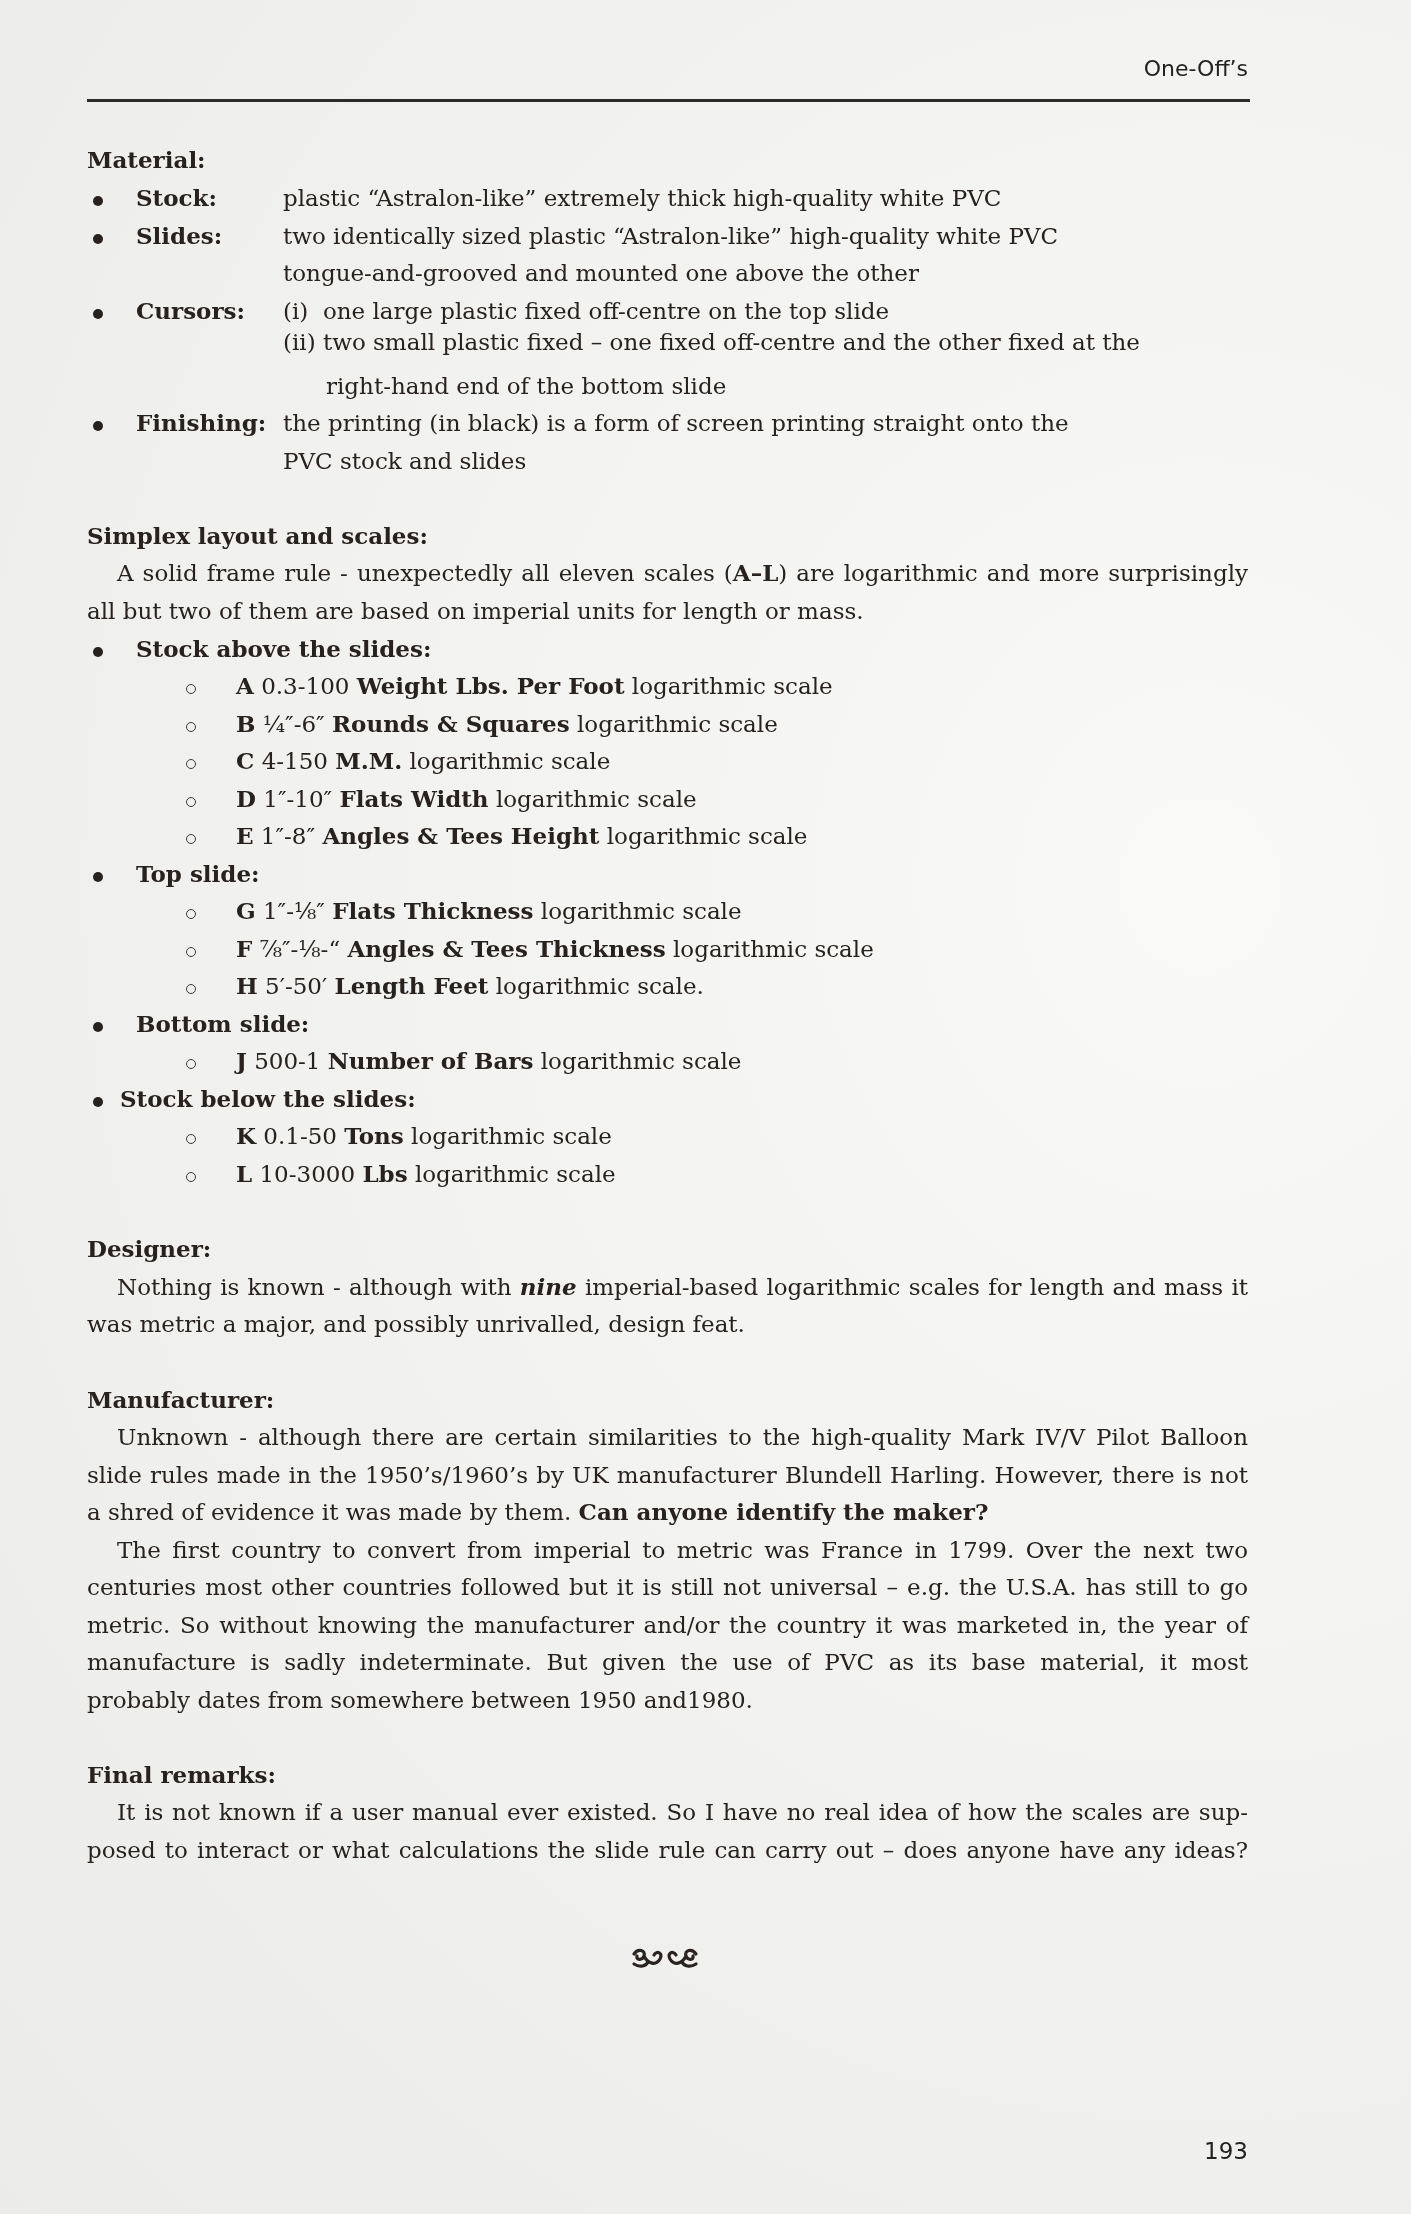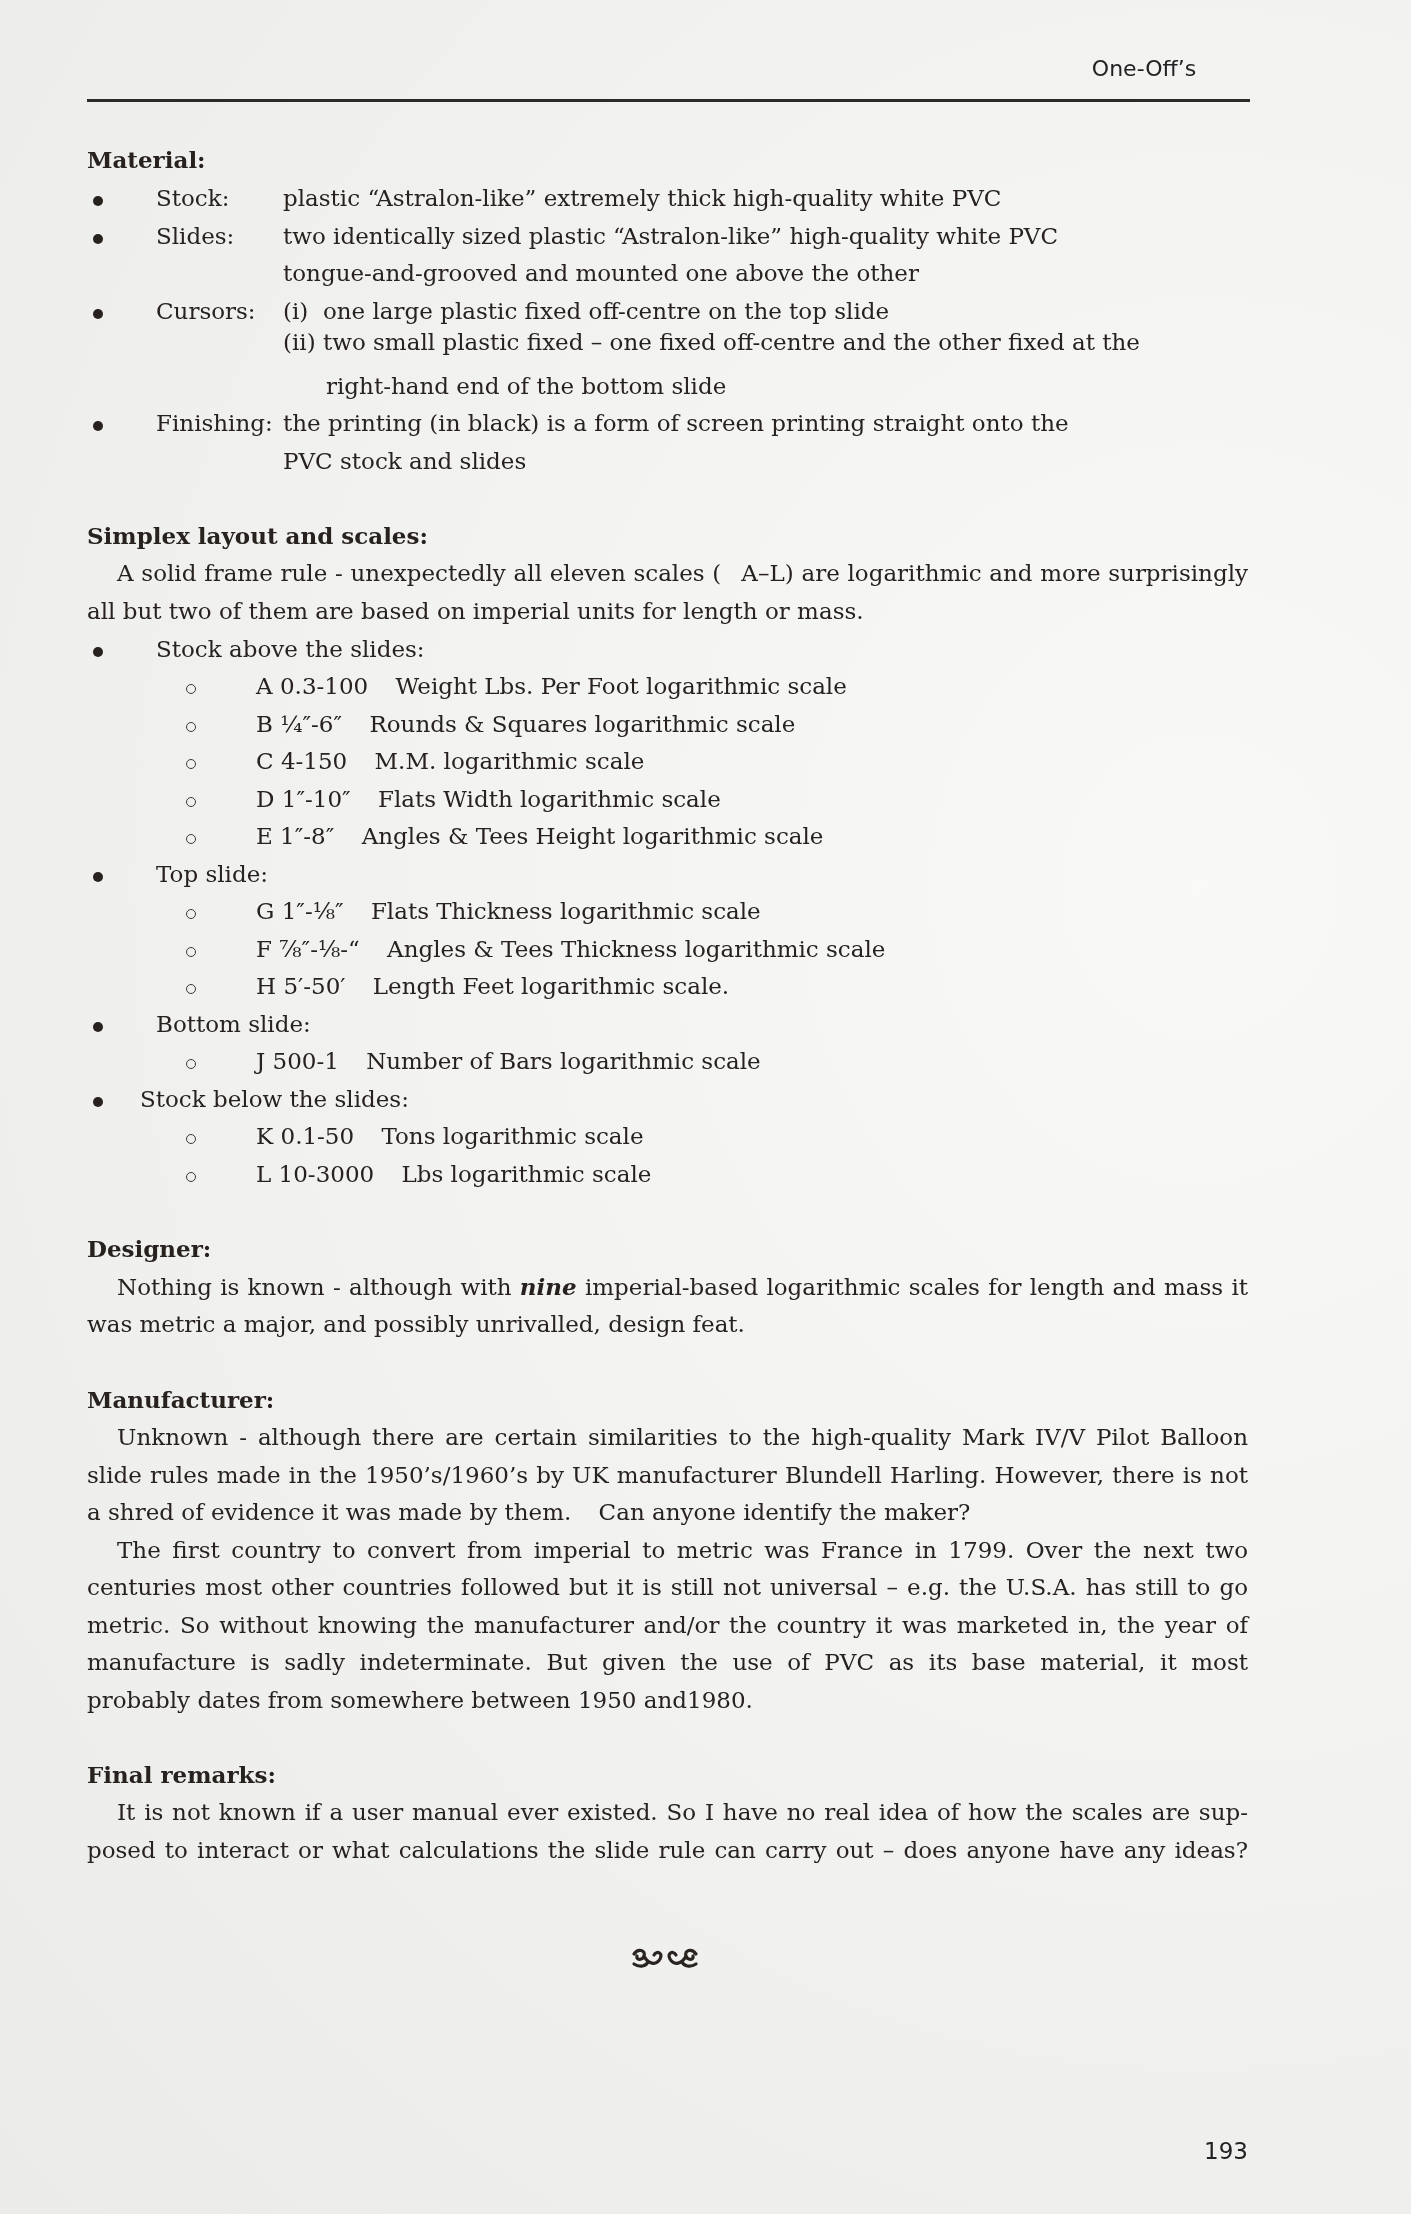--- a/index.html
+++ b/index.html
@@ -8,21 +8,21 @@
       background: #f2f2f1;
       color: #27221e;
       font-family: "DejaVu Serif", "Liberation Serif", serif;
     }
     .page-bg {
       position: absolute; inset: 0;
       background: radial-gradient(ellipse at 85% 40%, #f9f9f8 0%, #f1f1f0 55%, #ebebea 100%);
     }
     .running-head {
       position: absolute; left: 1040px; width: 208px; top: 56px;
-      text-align: center;
+      text-align: right;
       font-family: "DejaVu Sans", "Liberation Sans", sans-serif;
       font-size: 22px; color: #222;
     }
     .head-rule {
       position: absolute; left: 87px; width: 1163px; top: 99px; height: 3px;
       background: #2b2b2b;
     }
     .line {
       position: absolute; left: 87px; width: 1161px;
       font-size: 23px; line-height: 30px; white-space: nowrap;
@@ -30,21 +30,21 @@
     .just { text-align: justify; text-align-last: justify; white-space: normal; }
     .heading { font-weight: bold; }
     .bullet {
       position: absolute; left: 93px; width: 10px; height: 10px; border-radius: 50%;
       background: #27221e;
     }
     .sub-bullet {
       position: absolute; left: 186px; width: 10px; height: 10px; border-radius: 50%;
       border: 1.5px solid #3a3a3a; box-sizing: border-box;
     }
-    .b { font-weight: normal; margin-left: 20px; }
+    .b { font-weight: bold; }
     .i { font-style: italic; font-weight: bold; }
     .ornament { position: absolute; left: 630px; top: 1946px; width: 70px; height: 26px; }
     .page-number {
       position: absolute; left: 1160px; width: 88px; top: 2138px; text-align: right;
       font-family: "DejaVu Sans", "Liberation Sans", sans-serif; font-size: 23px; color: #222;
     }
   </style>
 </head>
 <body>
 

